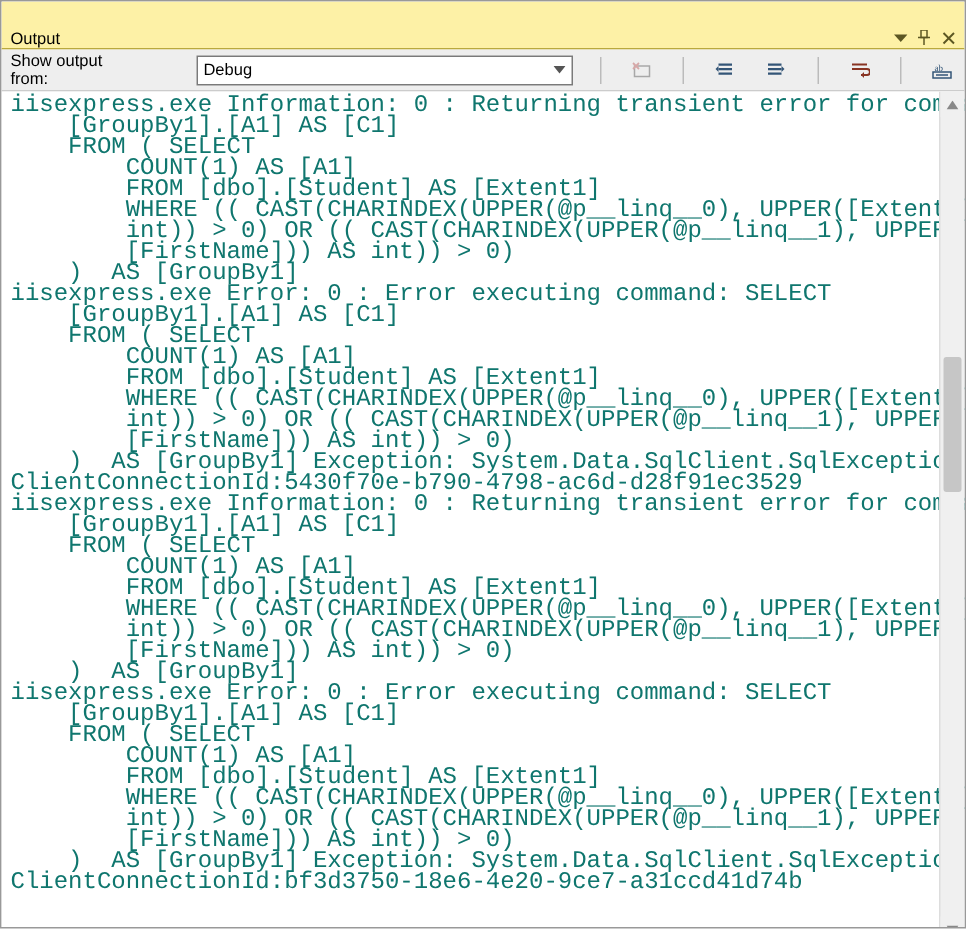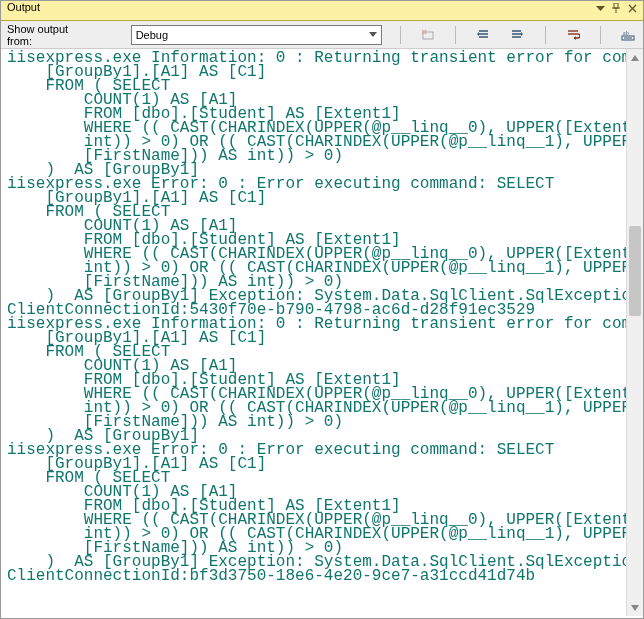--- a/index.html
+++ b/index.html
@@ -8,23 +8,23 @@
     font-size: 12px;
     background: #fff;
     width: 644px;
     height: 619px;
     overflow: hidden;
     border: 1px solid #999;
   }
   .titlebar {
     background: #fdf1a6;
     border-bottom: 1px solid #b9a93d;
-    height: 20px;
-    display: flex;
-    align-items: flex-start;
+    height: 32px;
+    display: flex;
+    align-items: flex-end;
     padding: 0 4px;
   }
   .titlebar-title {
     flex: 1;
     font-size: 11px;
     color: #000;
     padding-left: 2px;
   }
   .titlebar-ctrls {
     display: flex;

